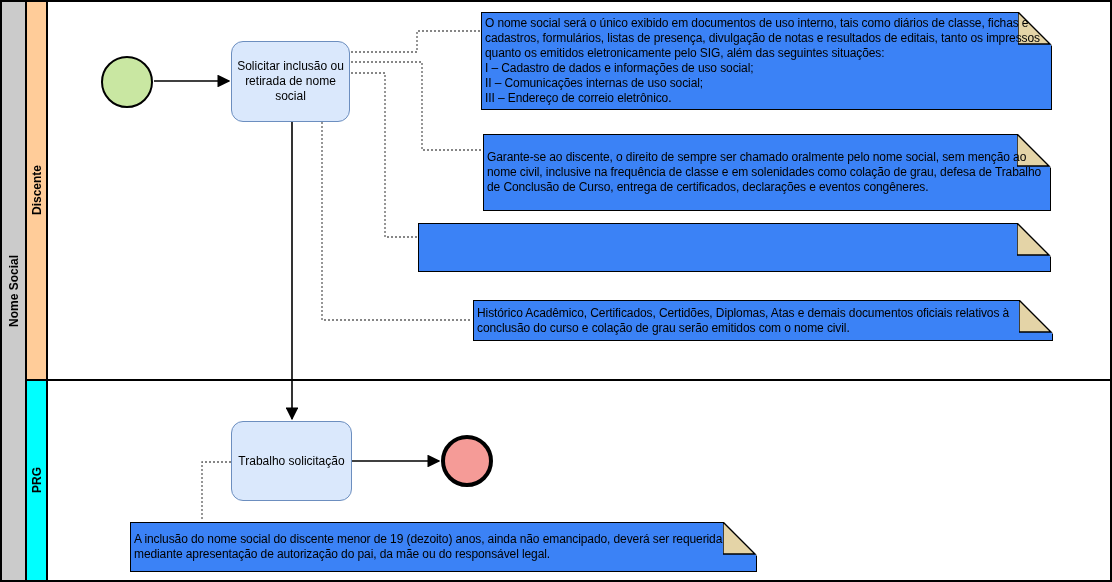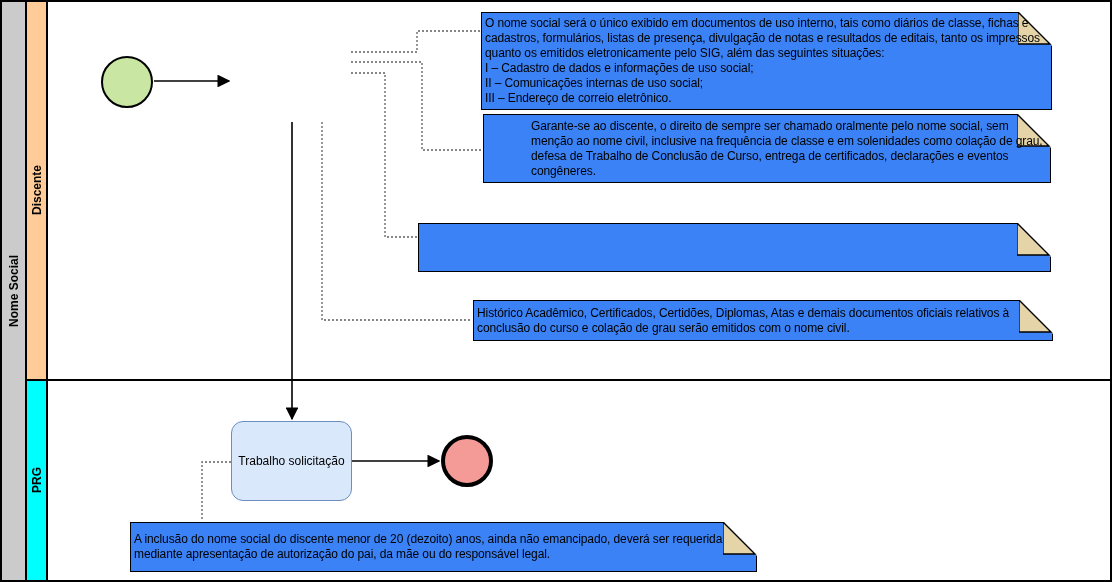--- a/index.html
+++ b/index.html
@@ -63,21 +63,21 @@
     display:flex; align-items:center;
   }
   .note .fold { position:absolute; top:-1px; right:-1px; }
   .note .txt {
     position:relative; z-index:2;
     padding:1px 3px;
     font-size:12px; line-height:15px; letter-spacing:-0.1px;
     color:#000; white-space:pre-line;
   }
   .note-1 { left:479px; top:10px;  width:571px; height:98px; }
-  .note-2 { left:481px; top:112px; width:568px; height:69px;padding-left:44px; }
+  .note-2 { left:481px; top:132px; width:568px; height:77px; }
   .note-3 { left:416px; top:221px; width:633px; height:49px; }
   .note-4 { left:471px; top:298px; width:580px; height:41px; }
   .note-5 { left:128px; top:520px; width:627px; height:50px; }
 </style>
 </head>
 <body>
 
 <div id="canvas">
 
   <svg class="wires">
@@ -105,20 +105,23 @@
     <span class="vlabel">Discente</span>
   </div>
   <div class="lane-strip strip-prg">
     <span class="vlabel">PRG</span>
   </div>
   <div class="lane-divider"></div>
 
   <div class="event event-start"></div>
   <div class="event event-end"></div>
 
+  <div class="task task-1">
+    <span>Solicitar inclusão ou retirada de nome social</span>
+  </div>
   <div class="task task-2">
     <span>Trabalho solicitação</span>
   </div>
 
   <div class="note note-1">
     <svg class="fold" width="34" height="34">
       <path d="M0,0 L34,0 L34,34 Z" fill="#ffffff"></path>
       <path d="M0,0 L32,32 L0,32 Z" fill="#E4D4A7" stroke="#000" stroke-width="1.4"></path>
     </svg>
     <span class="txt">O nome social será o único exibido em documentos de uso interno, tais como diários de classe, fichas e cadastros, formulários, listas de presença, divulgação de notas e resultados de editais, tanto os impressos quanto os emitidos eletronicamente pelo SIG, além das seguintes situações:
@@ -148,16 +151,16 @@
       <path d="M0,0 L32,32 L0,32 Z" fill="#E4D4A7" stroke="#000" stroke-width="1.4"></path>
     </svg>
     <span class="txt">Histórico Acadêmico, Certificados, Certidões, Diplomas, Atas e demais documentos oficiais relativos à conclusão do curso e colação de grau serão emitidos com o nome civil.</span>
   </div>
 
   <div class="note note-5">
     <svg class="fold" width="34" height="34">
       <path d="M0,0 L34,0 L34,34 Z" fill="#ffffff"></path>
       <path d="M0,0 L32,32 L0,32 Z" fill="#E4D4A7" stroke="#000" stroke-width="1.4"></path>
     </svg>
-    <span class="txt">A inclusão do nome social do discente menor de 20 (dezoito) anos, ainda não emancipado, deverá ser requerida mediante apresentação de autorização do pai, da mãe ou do responsável legal.</span>
+    <span class="txt">A inclusão do nome social do discente menor de 19 (dezoito) anos, ainda não emancipado, deverá ser requerida mediante apresentação de autorização do pai, da mãe ou do responsável legal.</span>
   </div>
 
 </div>
 
 </body></html>

